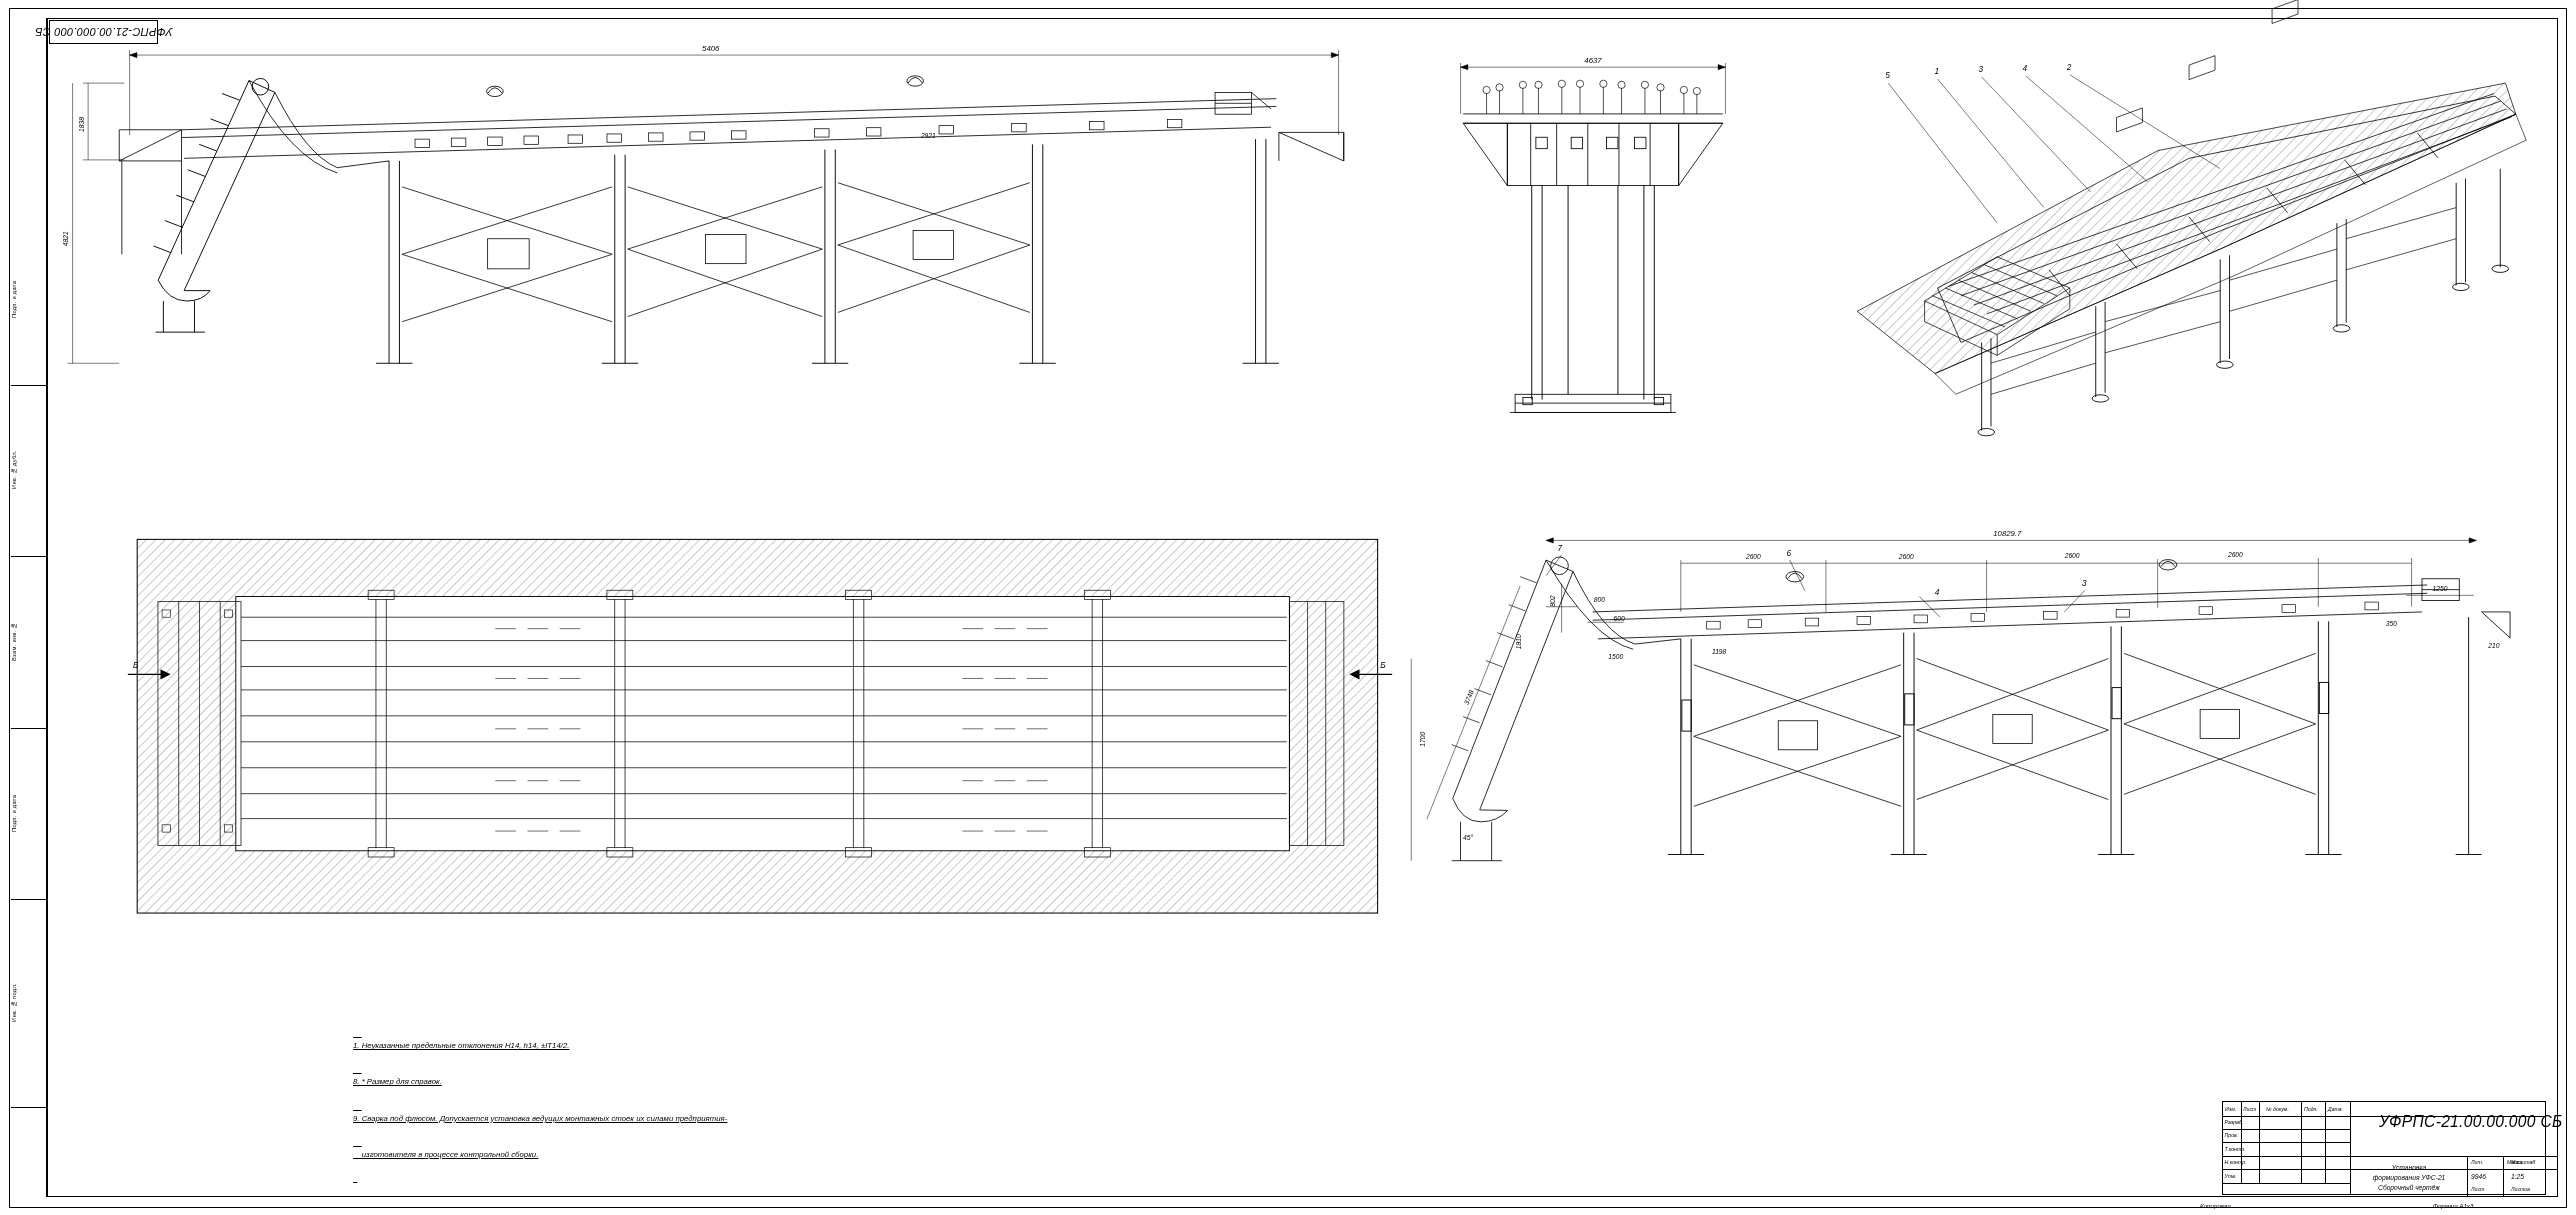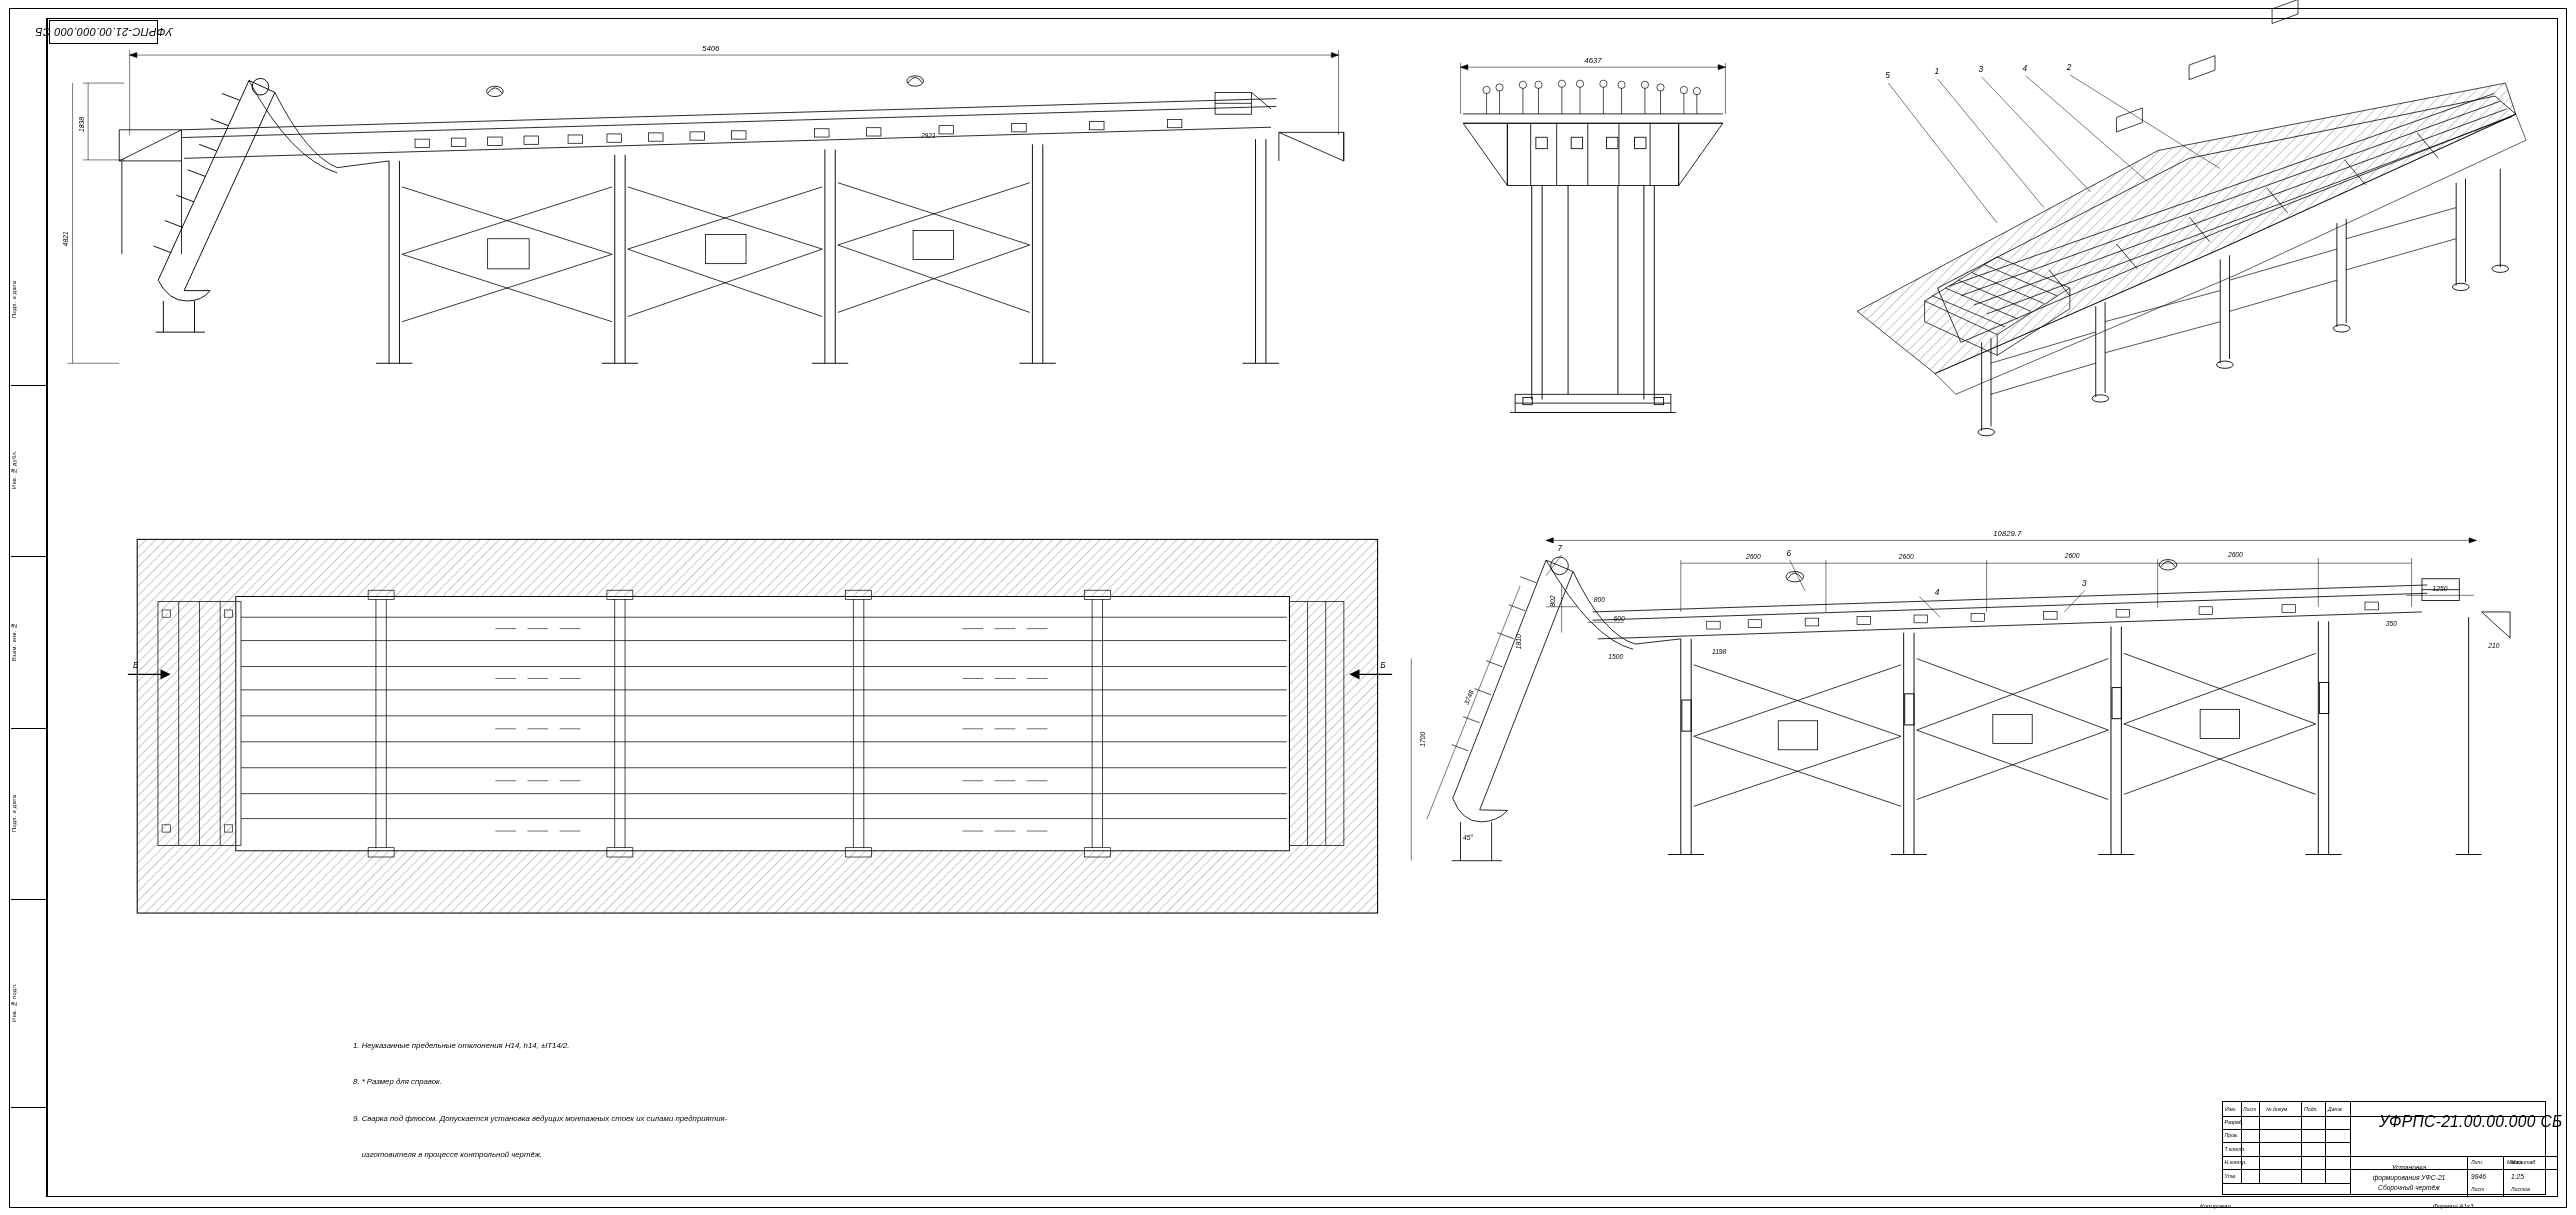--- a/index.html
+++ b/index.html
@@ -73,20 +73,21 @@
 
   
   .notes {
     position: absolute;
     left: 353px; top: 1016px;
     font-size: 7.8px;
     font-style: italic;
     line-height: 1.55;
     color: #000;
     white-space: pre;
+    text-decoration: underline;
   }
 
   
   .title-block {
     position: absolute;
     left: 2222px; top: 1101px;
     width: 324px; height: 94px;
     border: 1.3px solid #000;
   }
   .tb-grid { position: absolute; inset: 0; }
@@ -654,21 +655,21 @@
       <text class="lbl" x="764" y="52">6</text>
       <text class="lbl" x="1050" y="128">4</text>
       <text class="lbl" x="1334" y="110">3</text>
     </svg>
   </div>
 
   <div class="notes">
     <div>1. Неуказанные предельные отклонения H14, h14, ±IT14/2.</div>
     <div>8. * Размер для справок.</div>
     <div>9. Сварка под флюсом. Допускается установка ведущих монтажных стоек их силами предприятия-</div>
-    <div>    изготовителя в процессе контрольной чертёж.</div>
+    <div>    изготовителя в процессе контрольной сборки.</div>
   </div>
 
   <div class="title-block">
     <div class="tb-grid">
 
       <div class="tb-line tb-h" style="top:13.5px;"></div>
       <div class="tb-line tb-h" style="top:27px; width:127px;"></div>
       <div class="tb-line tb-h" style="top:40px; width:127px;"></div>
       <div class="tb-line tb-h" style="top:54px; width:127px;"></div>
       <div class="tb-line tb-h" style="top:67px;"></div>

